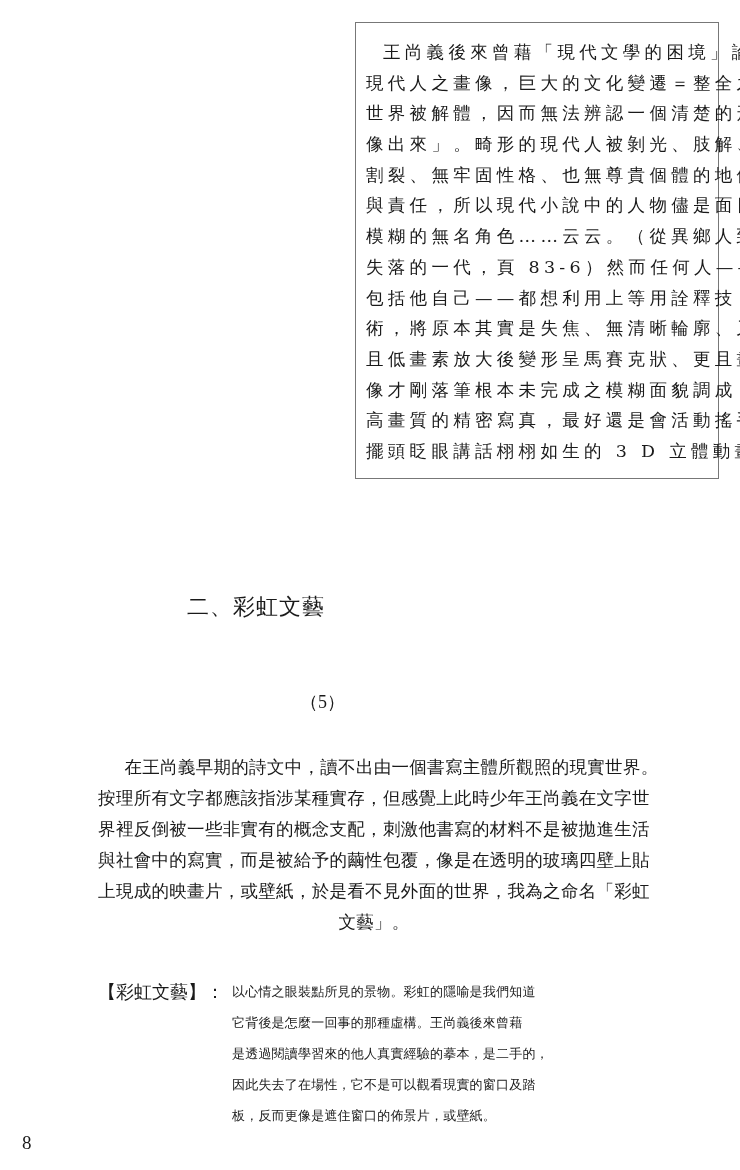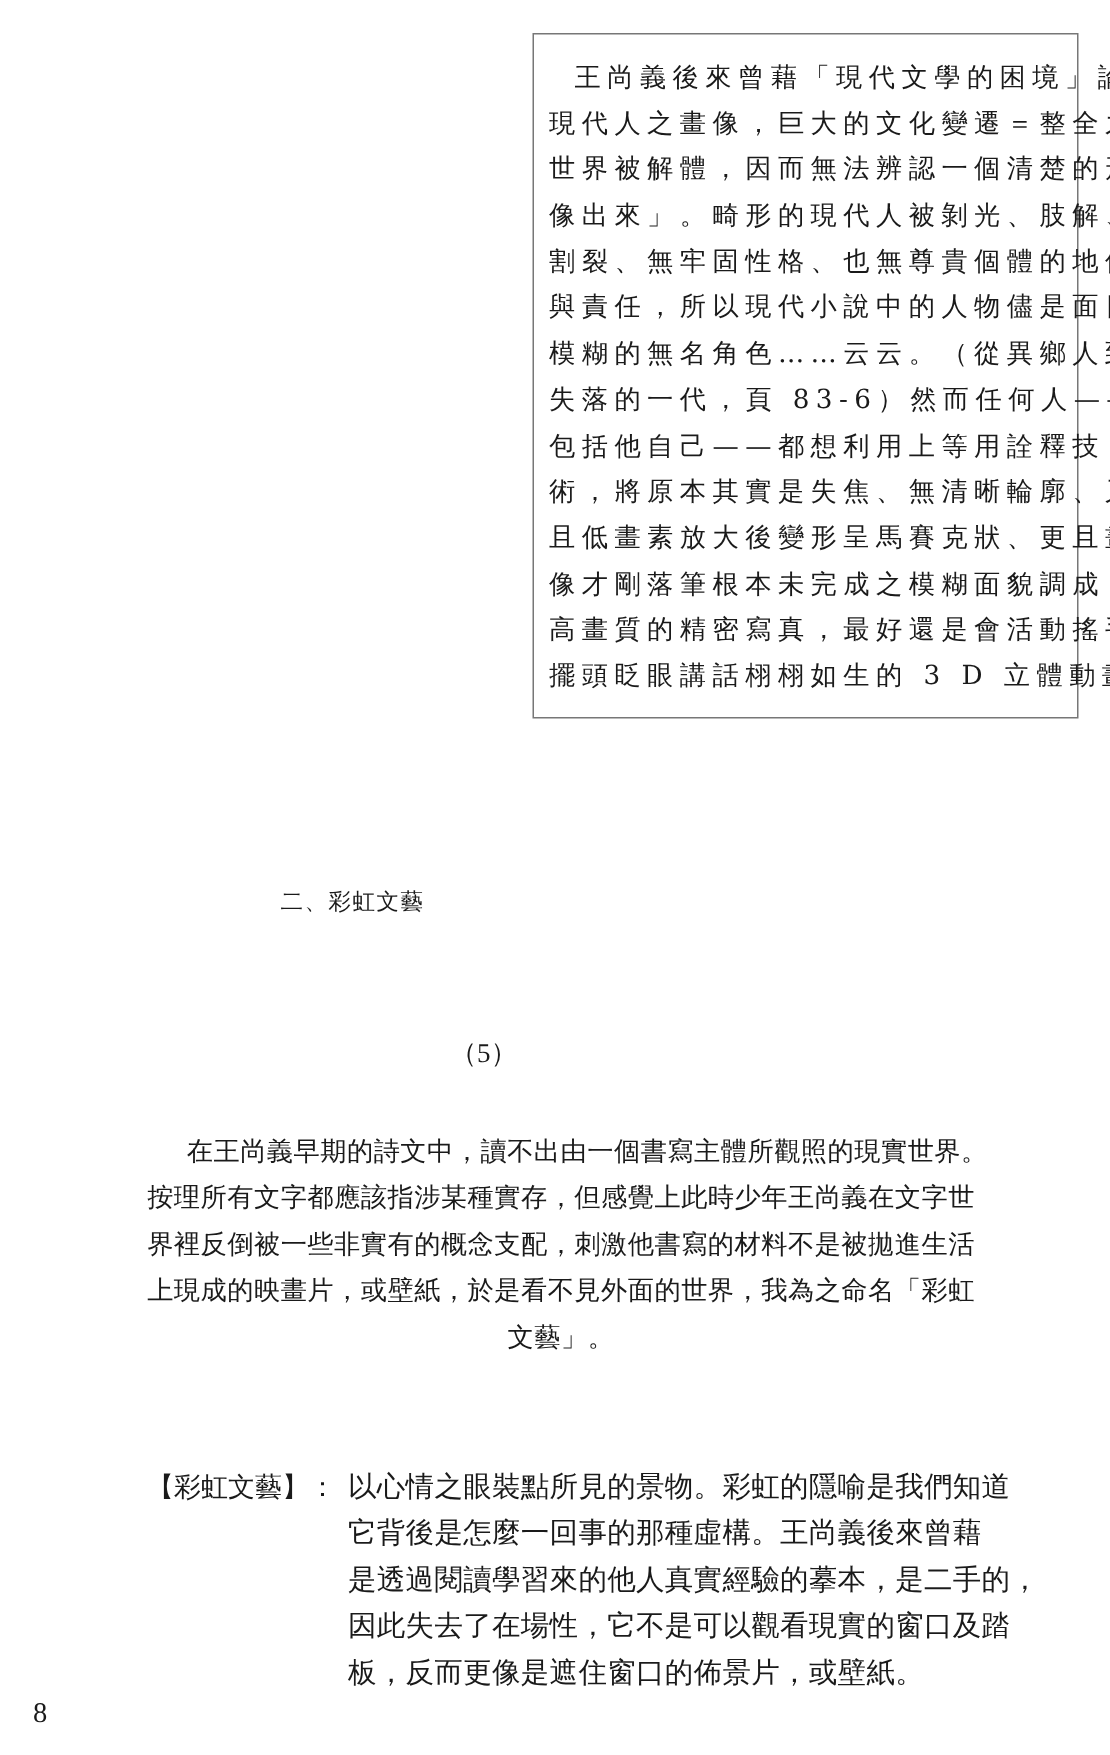--- a/index.html
+++ b/index.html
@@ -16,21 +16,21 @@
     padding: 14px 10px 0 10px;
   }
   .quote-line {
     font-size: 17.5px; line-height: 30.7px; height: 30.7px;
     letter-spacing: 4.3px; white-space: nowrap;
     font-family: "DejaVu Serif", serif;
   }
   .quote-line.first { text-indent: 17px; }
   .heading {
     position: absolute; left: 187px; top: 592px;
-    font-size: 15px; letter-spacing: 1px;
+    font-size: 22px; letter-spacing: 1px;
     font-family: "DejaVu Sans", sans-serif;
   }
   .section-num {
     position: absolute; left: 300px; top: 690px;
     font-size: 18px;
     font-family: "Liberation Serif", serif;
   }
   .body-para {
     position: absolute; left: 54px; top: 752px; width: 640px;
     font-family: Liberation Sans, sans-serif;
@@ -44,21 +44,21 @@
   .def-block {
     position: absolute; left: 98px; top: 976px; width: 620px;
     font-family: "DejaVu Sans", sans-serif;
   }
   .def-term {
     position: absolute; left: 0; top: 0;
     font-size: 18px; line-height: 31px; white-space: nowrap;
   }
   .def-lines { position: absolute; left: 134px; top: 0; }
   .def-line {
-    font-size: 19px; line-height: 31px; height: 31px; white-space: nowrap;
+    font-size: 13px; line-height: 31px; height: 31px; white-space: nowrap;
     letter-spacing: 0.2px;
   }
   .page-number {
     position: absolute; left: 22px; top: 1132px;
     font-size: 19px;
     font-family: "Liberation Serif", serif;
   }
 </style>
 </head>
 <body>
@@ -80,20 +80,21 @@
   <div class="quote-line">擺頭眨眼講話栩栩如生的 3 D 立體動畫。</div>
 </div>
 
 <div class="heading">二、彩虹文藝</div>
 <div class="section-num">（5）</div>
 
 <div class="body-para">
   <div class="body-line first">在王尚義早期的詩文中，讀不出由一個書寫主體所觀照的現實世界。</div>
   <div class="body-line">按理所有文字都應該指涉某種實存，但感覺上此時少年王尚義在文字世</div>
   <div class="body-line">界裡反倒被一些非實有的概念支配，刺激他書寫的材料不是被拋進生活</div>
+  <div class="body-line">與社會中的寫實，而是被給予的繭性包覆，像是在透明的玻璃四壁上貼</div>
   <div class="body-line">上現成的映畫片，或壁紙，於是看不見外面的世界，我為之命名「彩虹</div>
   <div class="body-line">文藝」。</div>
 </div>
 
 <div class="def-block">
   <div class="def-term">【彩虹文藝】：</div>
   <div class="def-lines">
     <div class="def-line">以心情之眼裝點所見的景物。彩虹的隱喻是我們知道</div>
     <div class="def-line">它背後是怎麼一回事的那種虛構。王尚義後來曾藉</div>
     <div class="def-line">是透過閱讀學習來的他人真實經驗的摹本，是二手的，</div>

